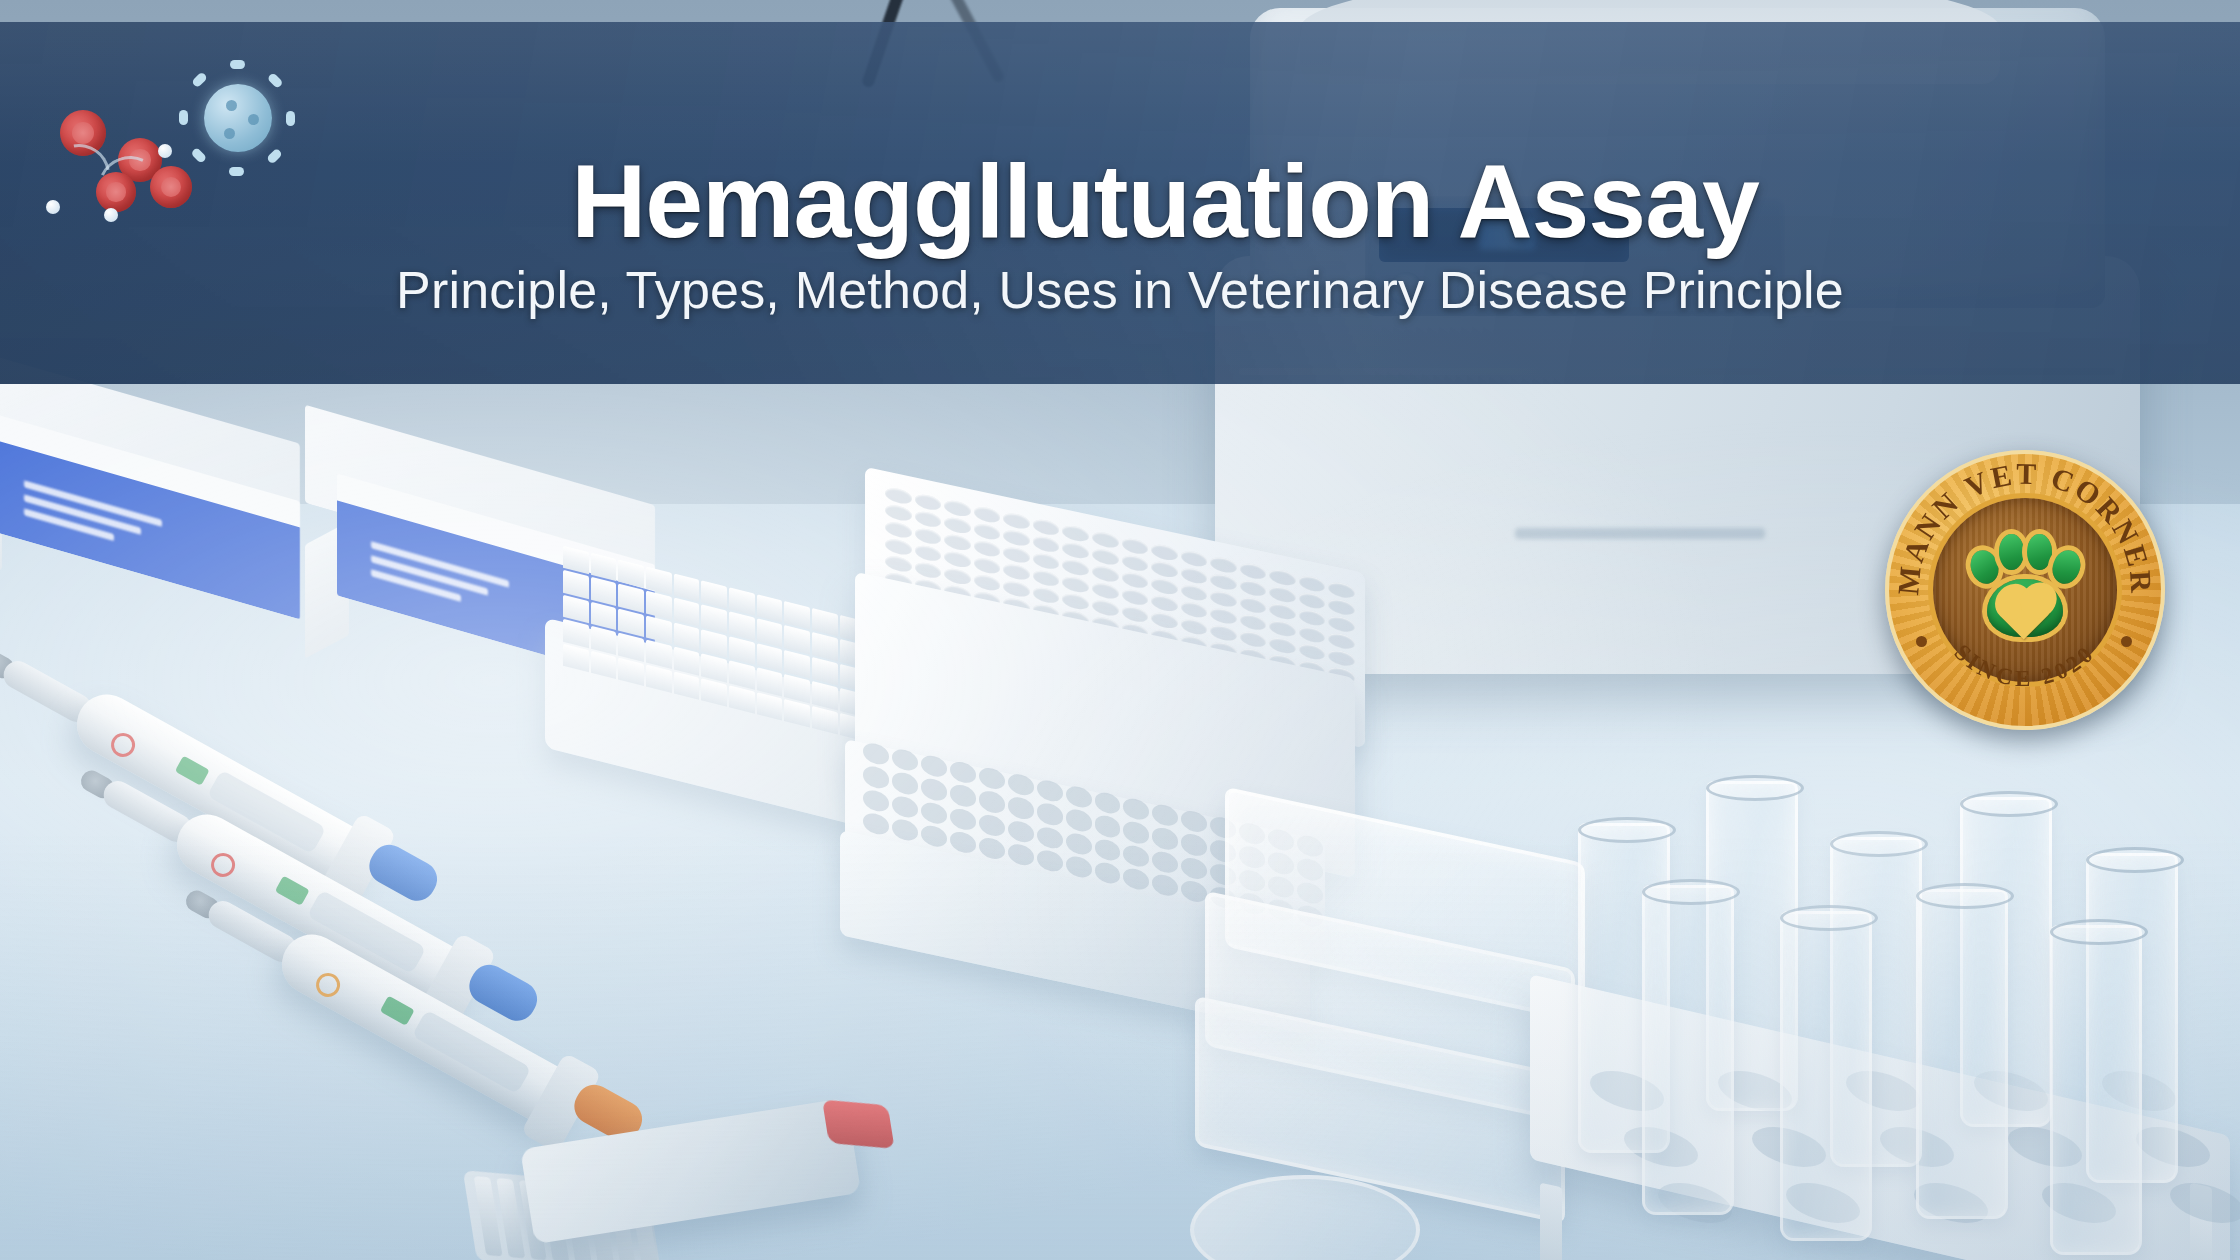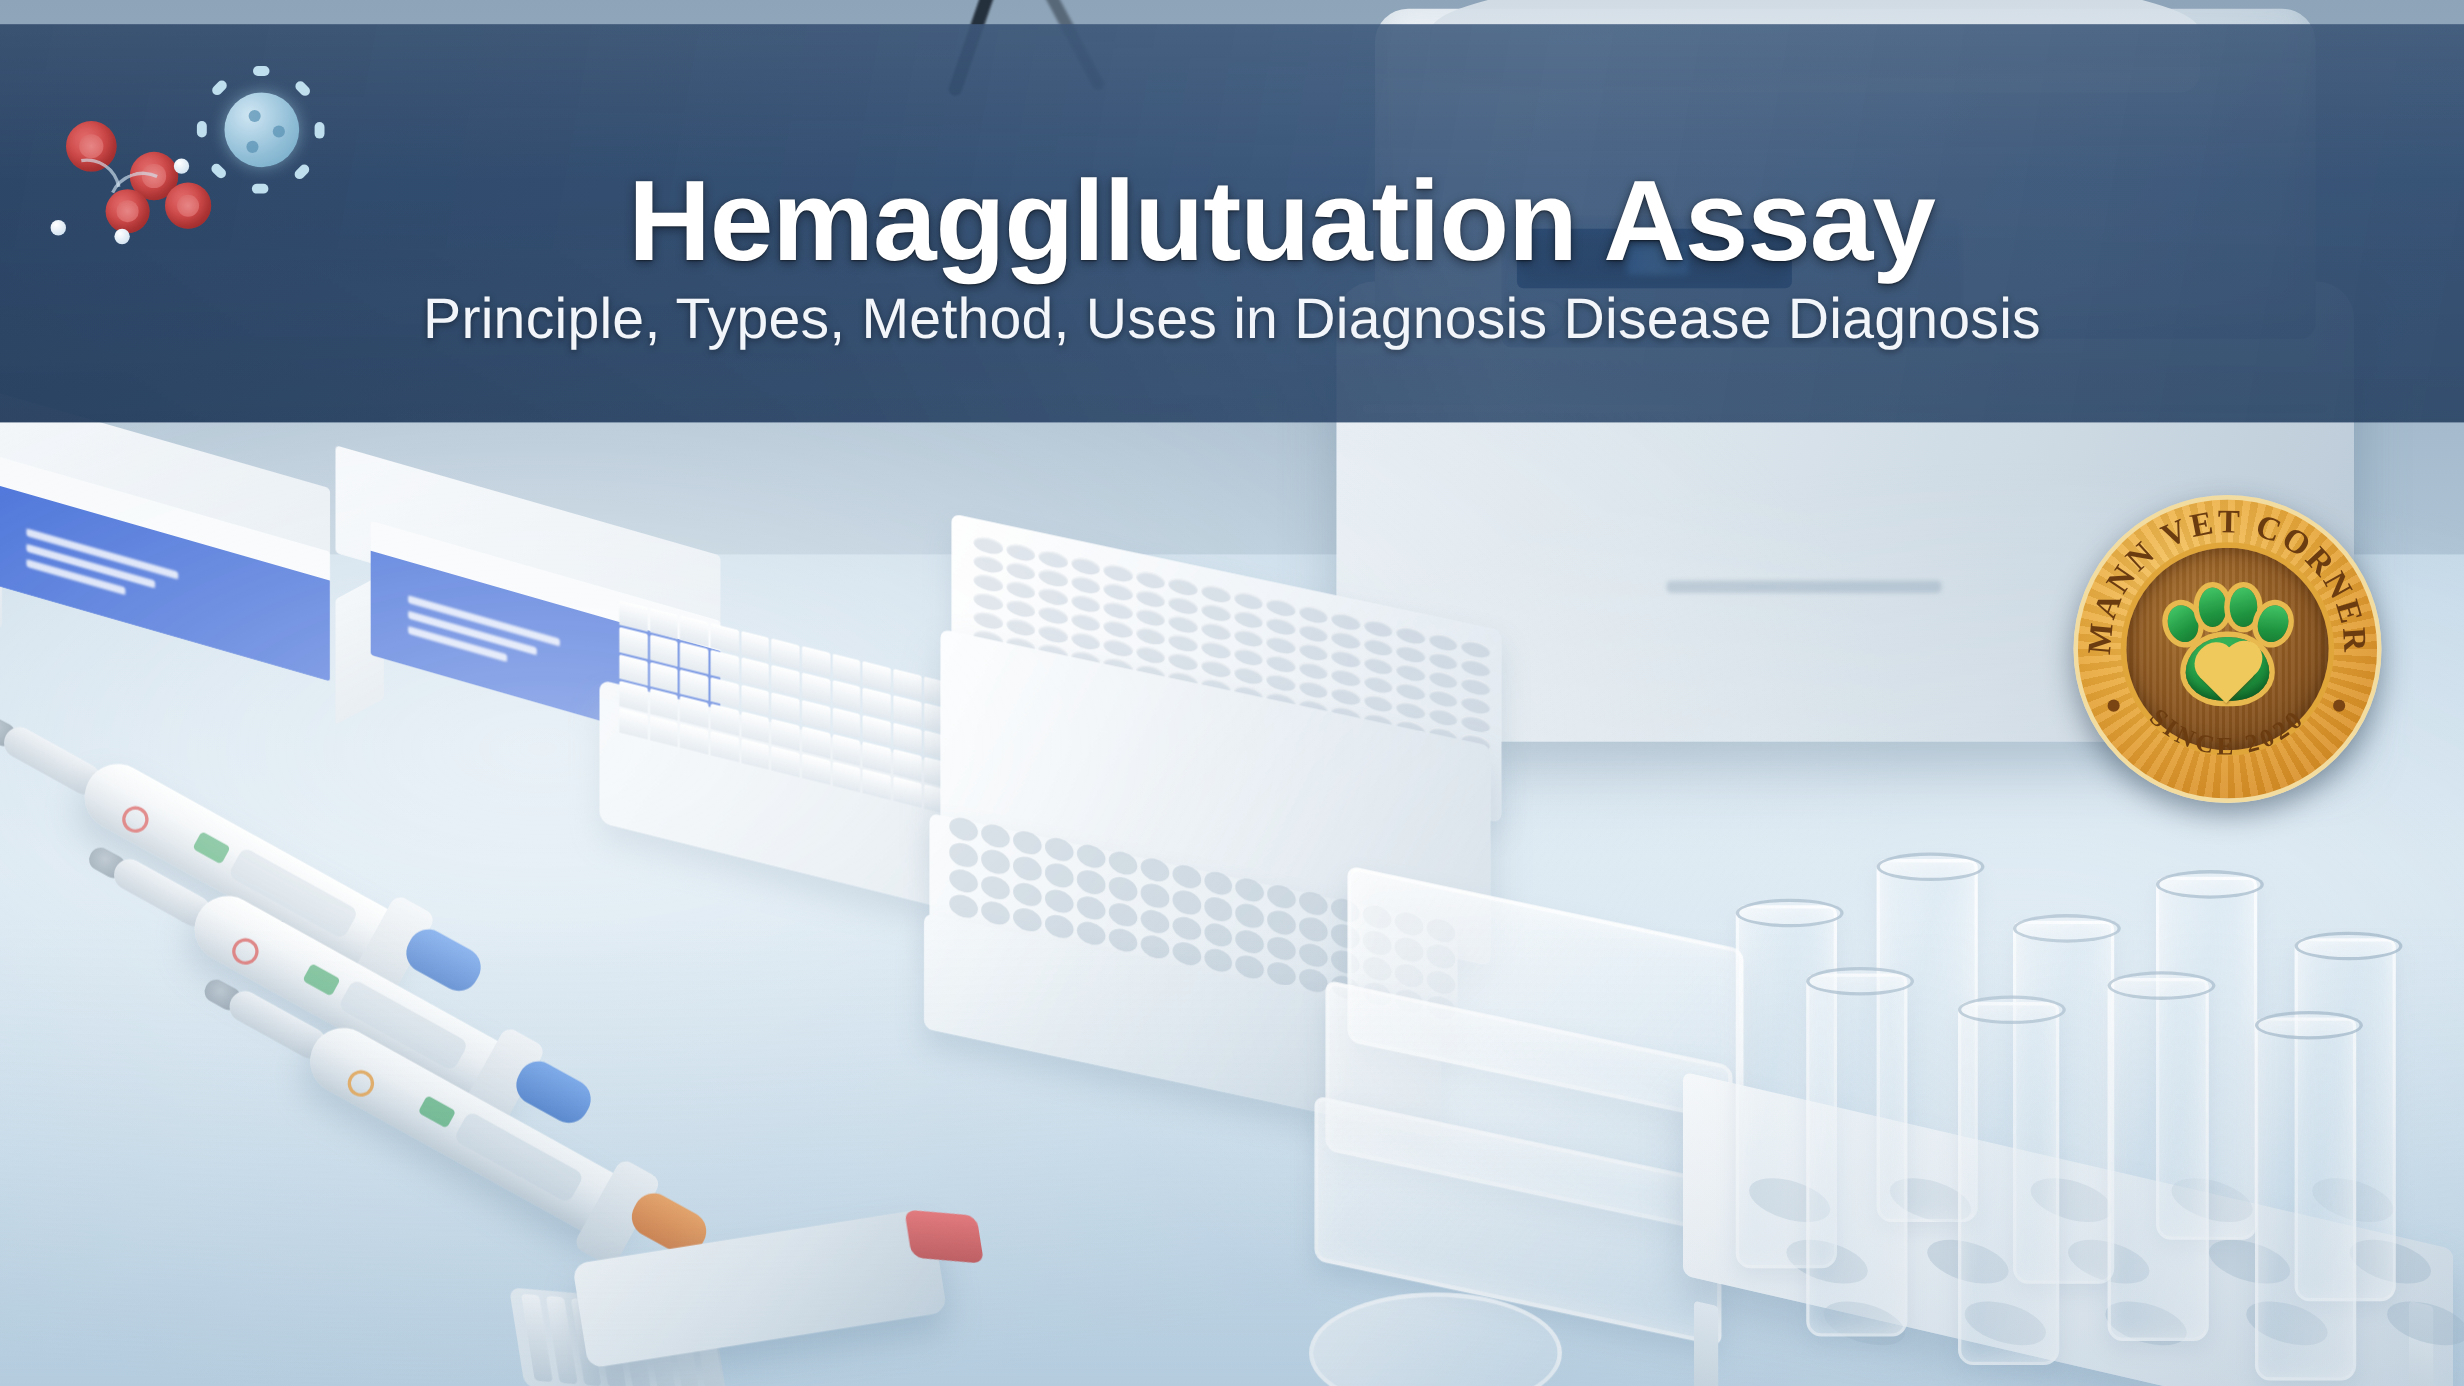--- a/index.html
+++ b/index.html
@@ -791,21 +791,21 @@
       <div class="rbc" style="left:110px;top:114px;width:42px;height:42px;"></div>
 
       <div class="link" style="left:8px;top:92px;width:62px;height:62px;transform:rotate(35deg);"></div>
       <div class="link" style="left:58px;top:104px;width:64px;height:64px;transform:rotate(-20deg);"></div>
       <div class="node" style="left:6px;top:148px;"></div>
       <div class="node" style="left:64px;top:156px;"></div>
       <div class="node" style="left:118px;top:92px;"></div>
     </div>
 
     <h1 class="title">Hemaggllutuation Assay</h1>
-    <div class="subtitle">Principle, Types, Method, Uses in Diagnosis Disease Diagnosis</div>
+    <div class="subtitle">Principle, Types, Method, Uses in Veterinary Disease Principle</div>
   </div>
 
   <div class="badge">
     <div class="outer"></div>
     <div class="inner"></div>
 
     <svg class="badge-arc-top" viewBox="0 0 280 280">
       <defs>
           <path id="arcTop" d="M 34,140 A 106,106 0 0 1 246,140"></path>
         </defs>

